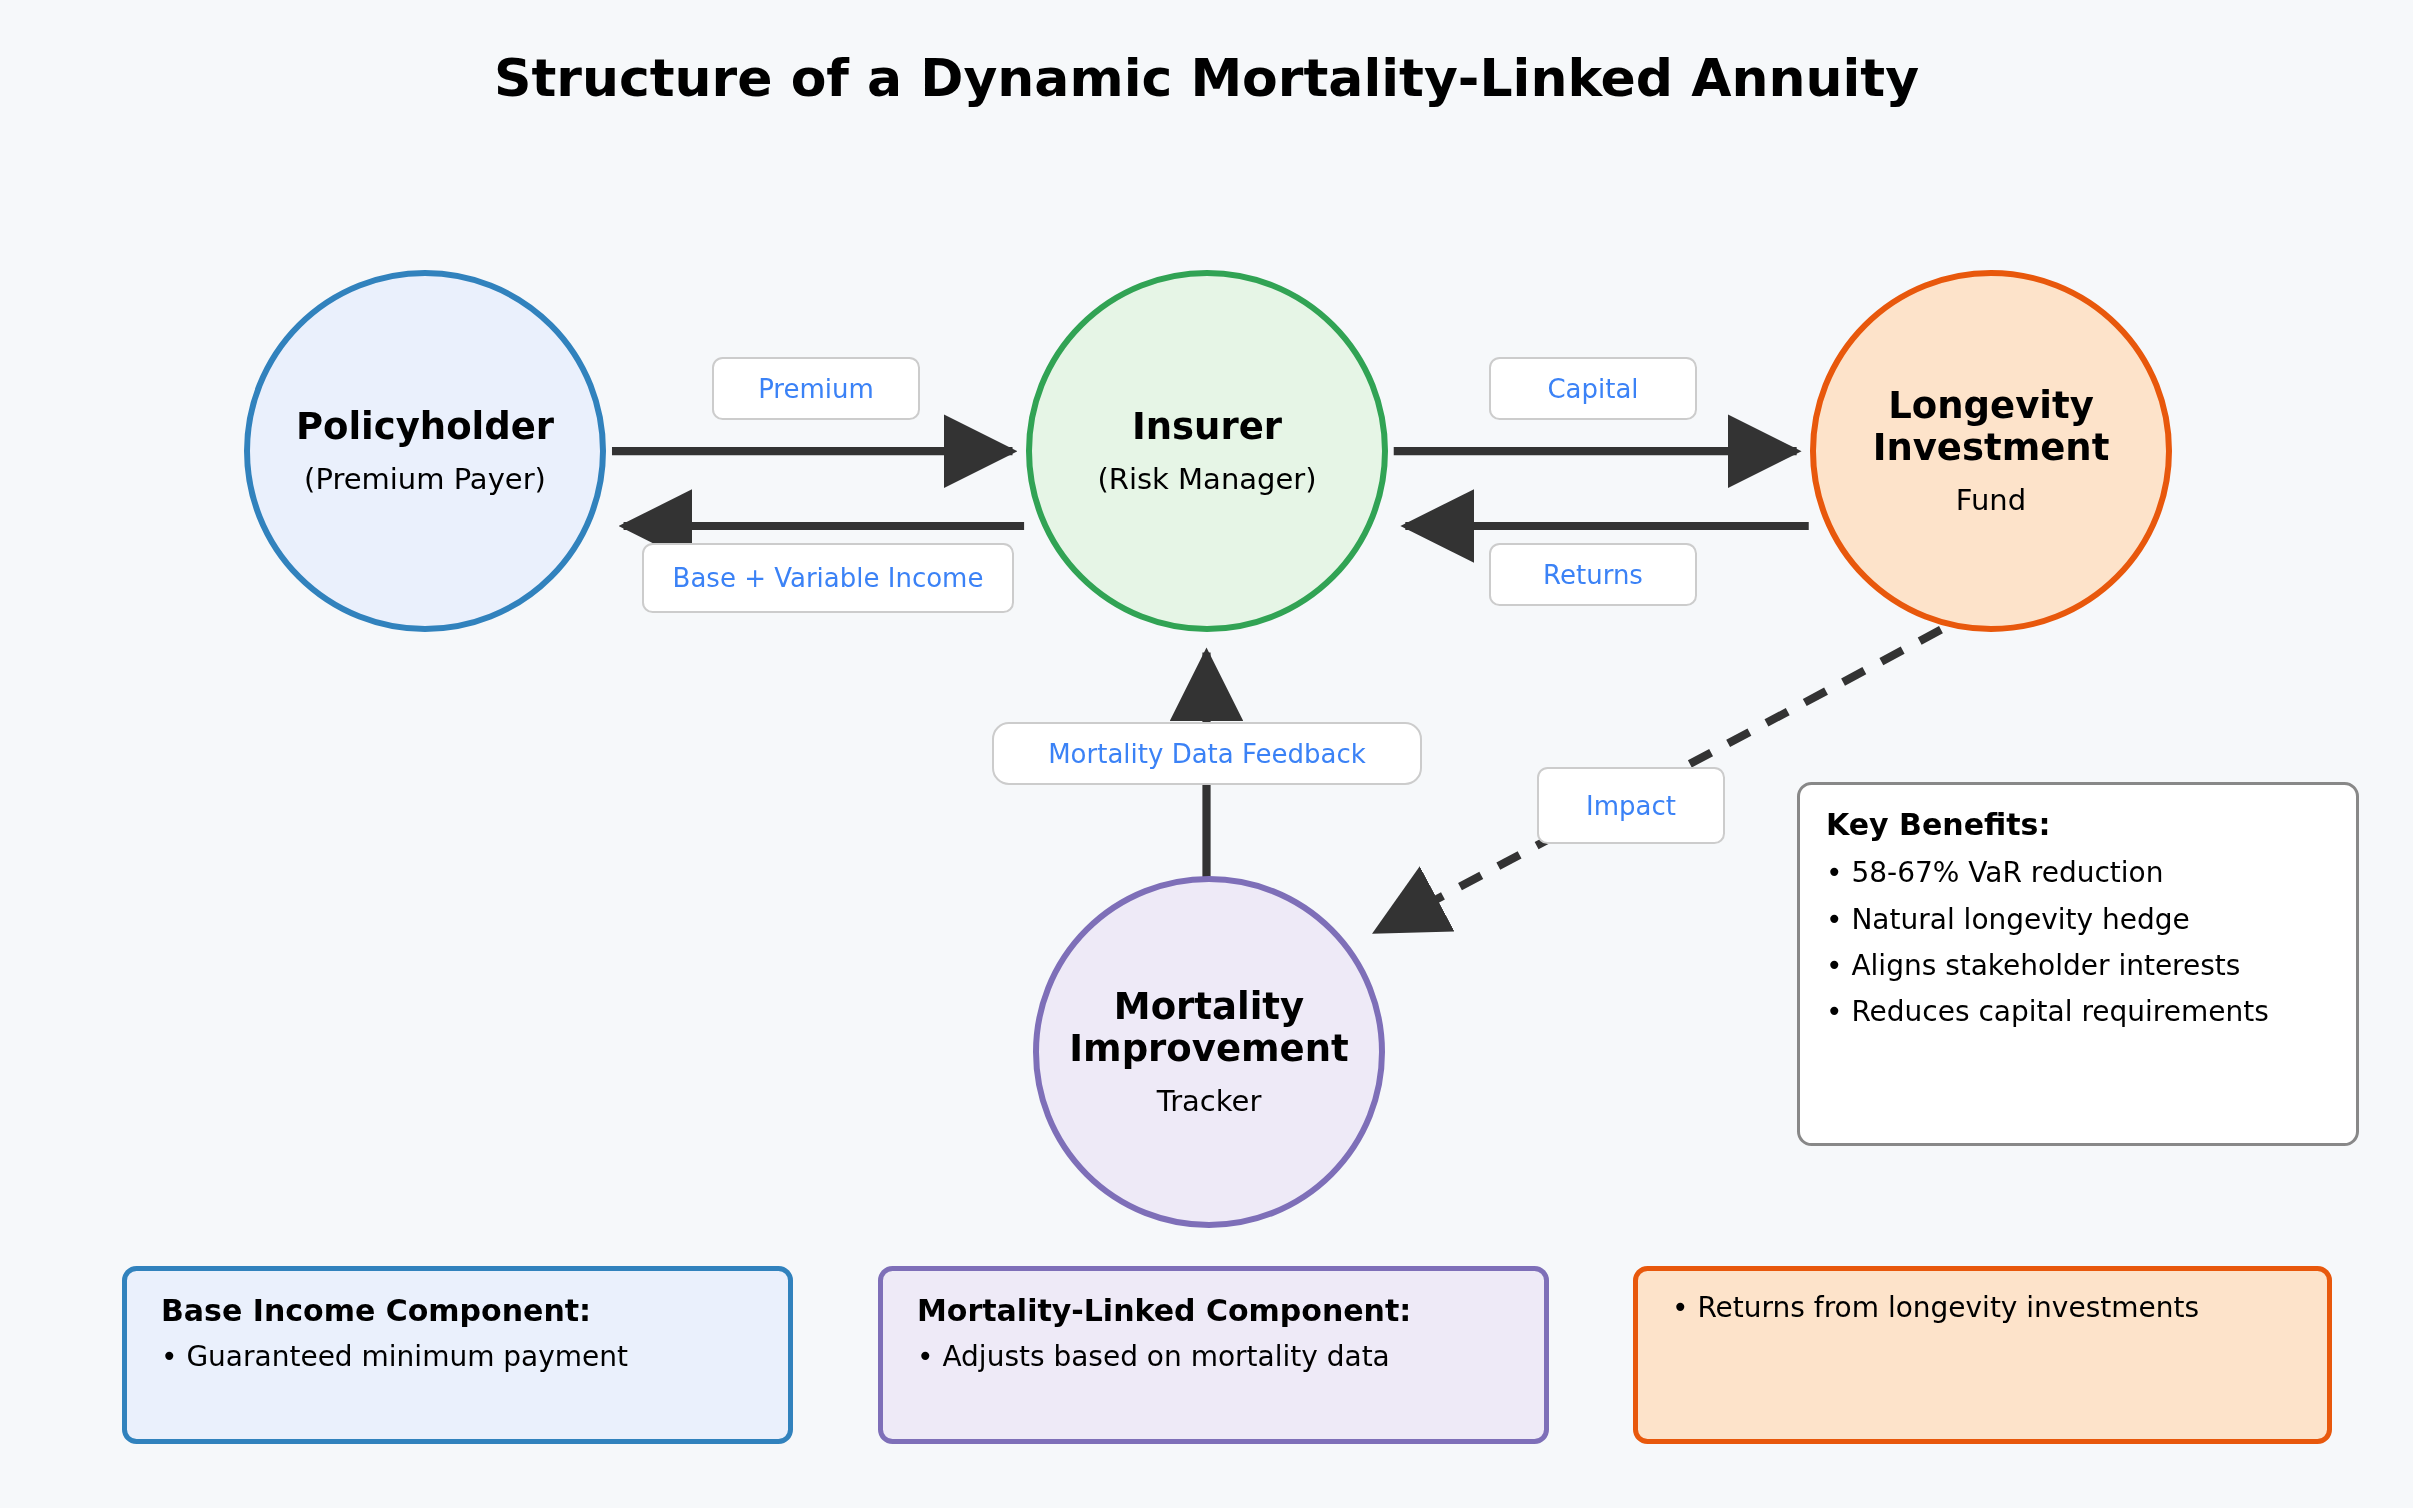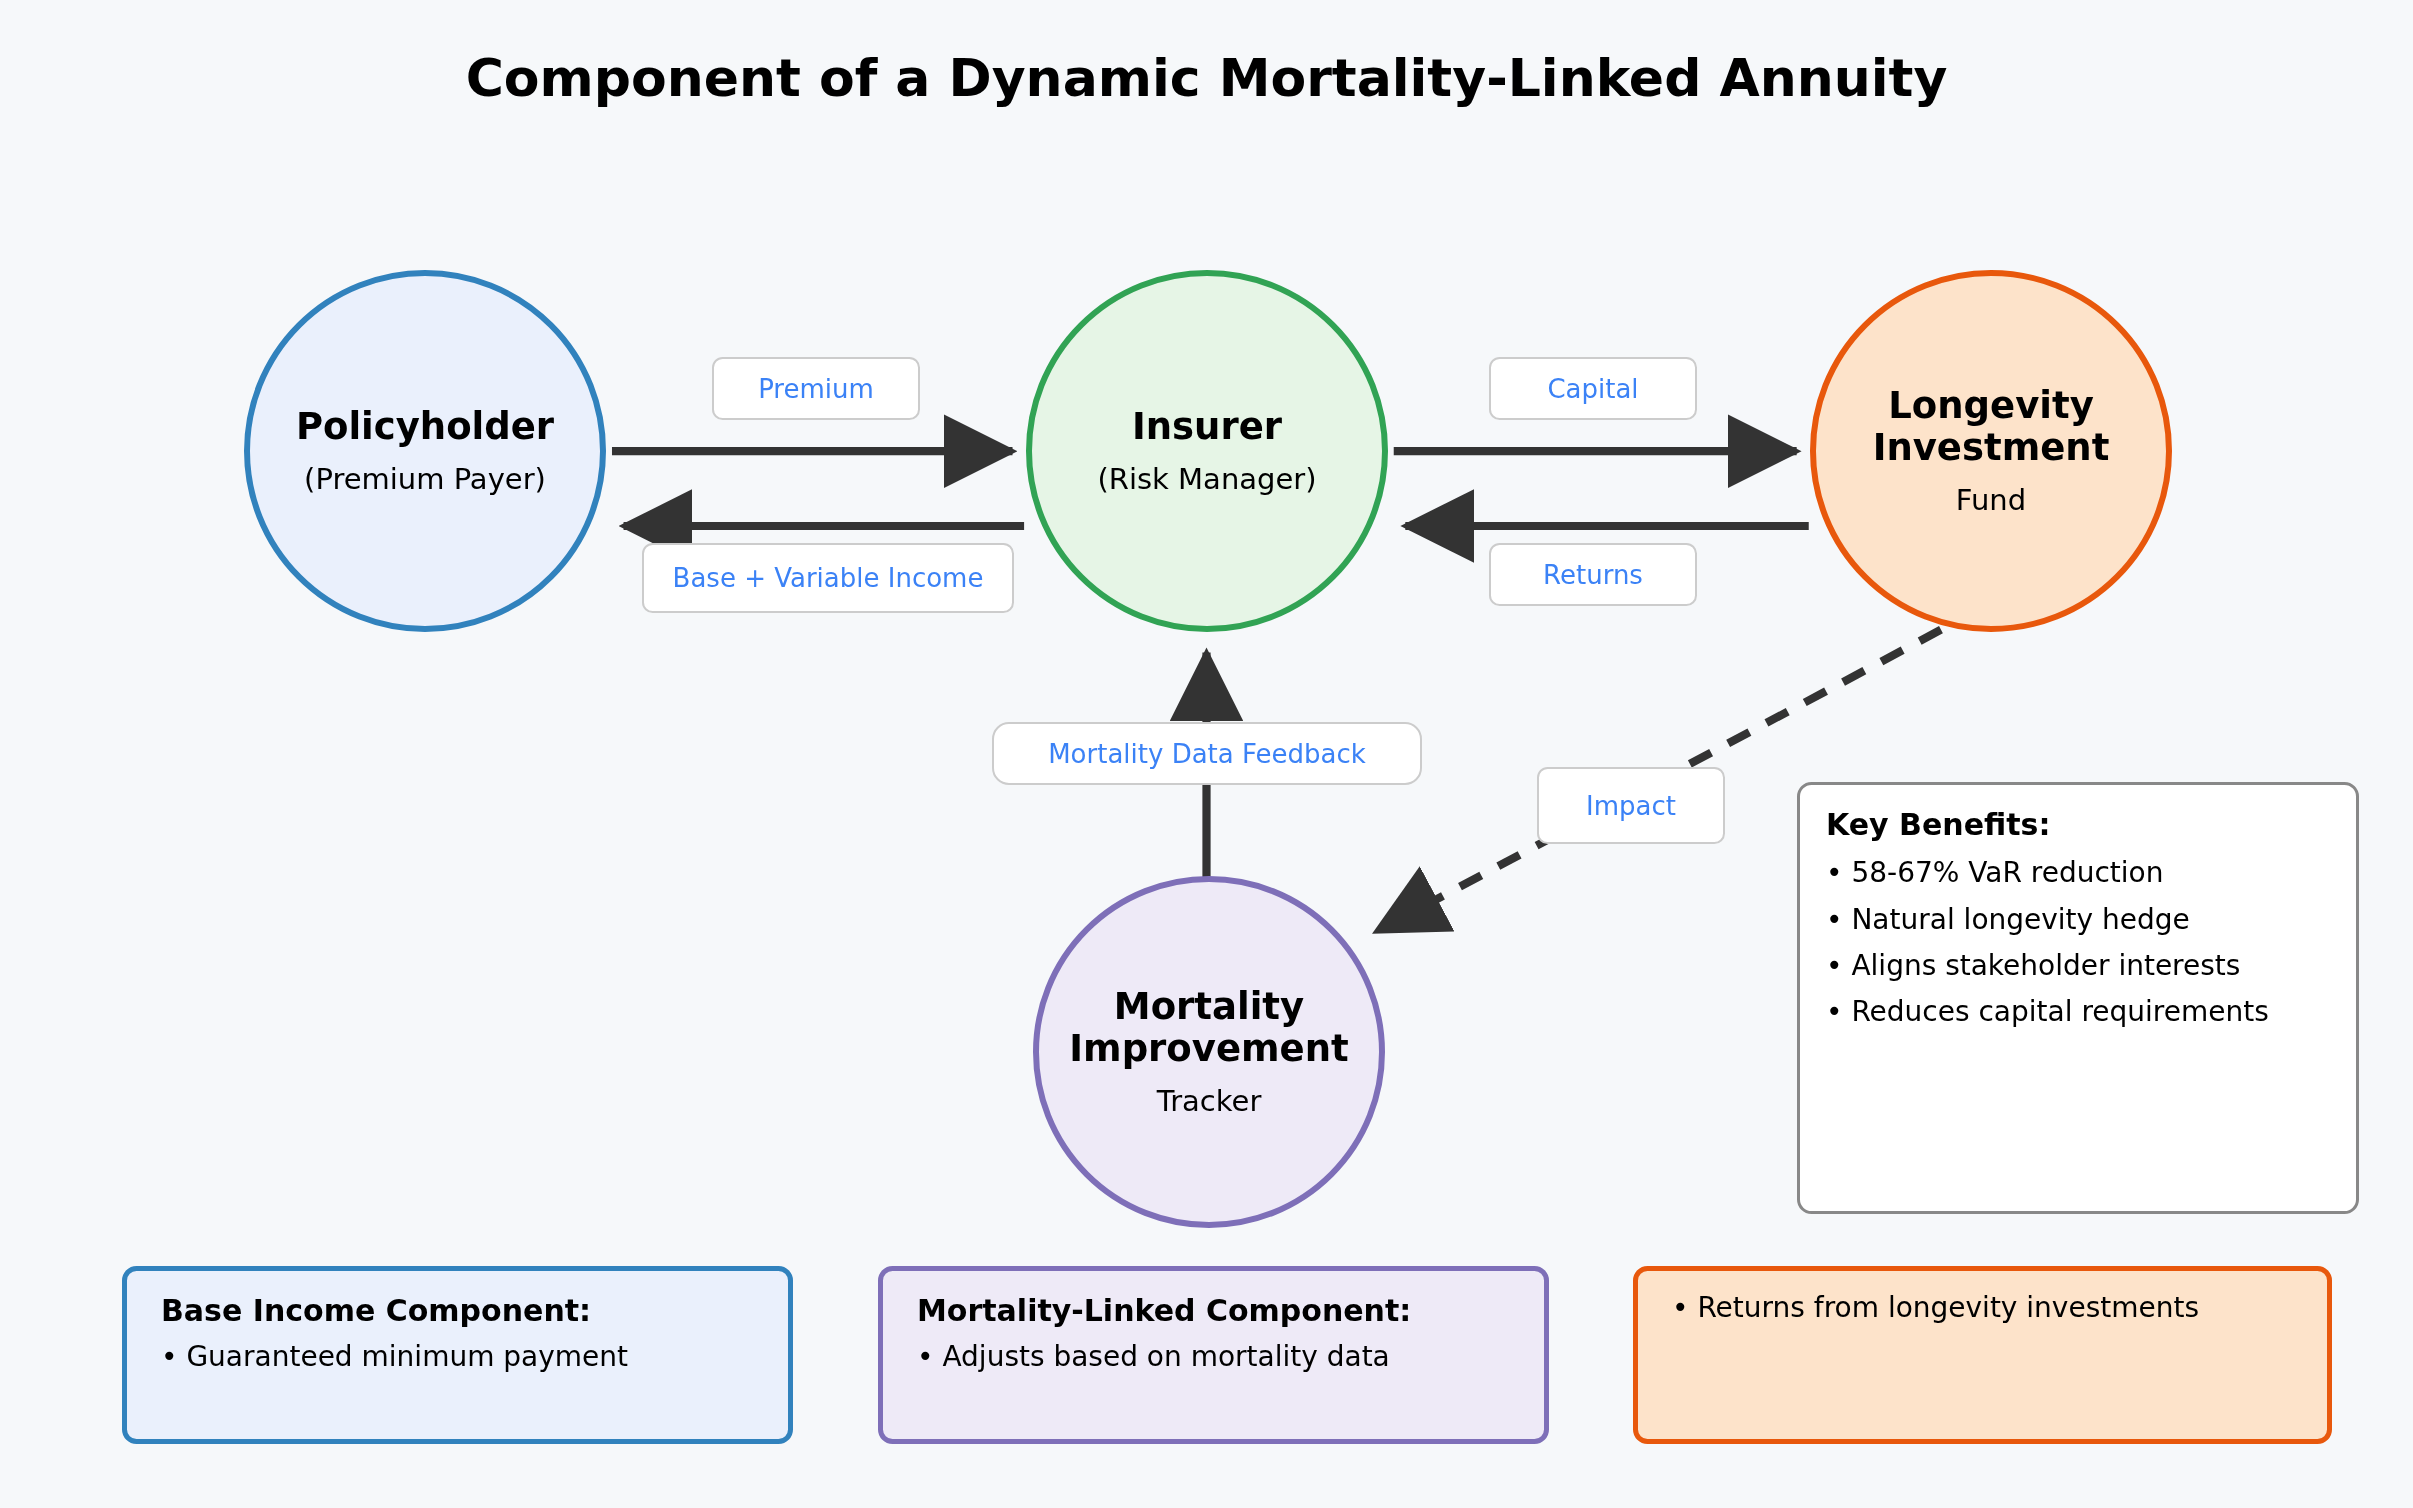--- a/index.html
+++ b/index.html
@@ -119,21 +119,21 @@
   }
   .panel li {
     font-size: 28px;
     color: #000;
     white-space: nowrap;
     line-height: 1.0;
   }
   .panel li::before { content: "• "; }
 
   #panel-benefits {
-    left: 1797px; top: 782px; width: 562px; height: 432px;
+    left: 1797px; top: 782px; width: 562px; height: 364px;
     background: #ffffff;
     border: 3.4px solid #888888;
     padding: 23px 26px;
   }
   #panel-benefits .p-title { margin-bottom: 14.5px; }
   #panel-benefits li { margin-top: 18.3px; }
 
   .comp {
     top: 1266px; height: 178px;
     border-width: 5.3px;
@@ -155,21 +155,21 @@
     background: #fde3ca;
     border-color: #e8580c;
   }
   .comp .p-title { margin-bottom: 16.4px; }
 </style>
 </head>
 <body>
 
 <div id="stage">
 
-  <div class="title">Component of a Dynamic Mortality-Linked Annuity</div>
+  <div class="title">Structure of a Dynamic Mortality-Linked Annuity</div>
 
   <svg id="edges" viewBox="0 0 5000 3125">
     <defs>
       <marker id="arrowR" markerWidth="9" markerHeight="9" refX="8.4" refY="4.5" orient="auto" markerUnits="strokeWidth">
         <path d="M0,0 L9,4.5 L0,9 z" fill="#333333"></path>
       </marker>
     </defs>
 
     <line x1="1268" y1="935" x2="2098" y2="935" stroke="#333333" stroke-width="17" marker-end="url(#arrowR)"></line>
 

